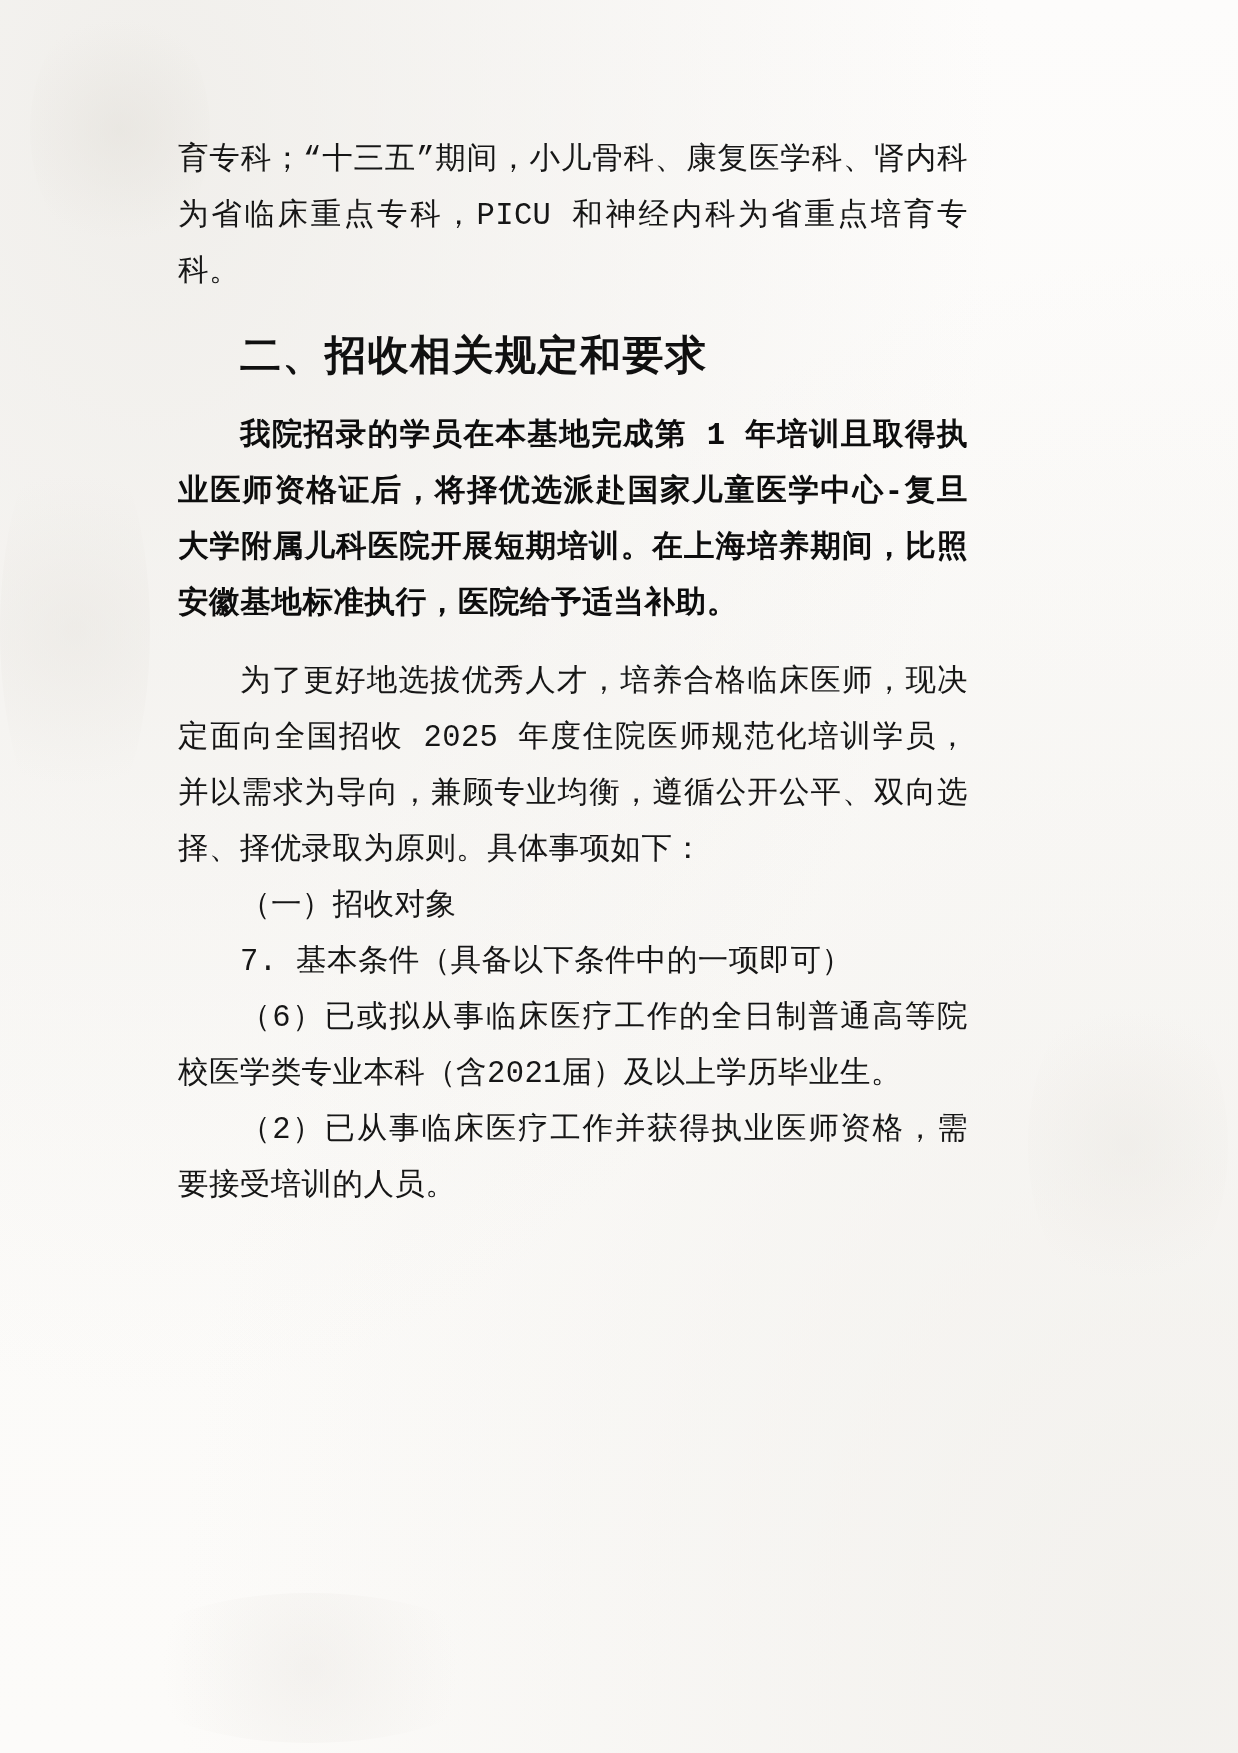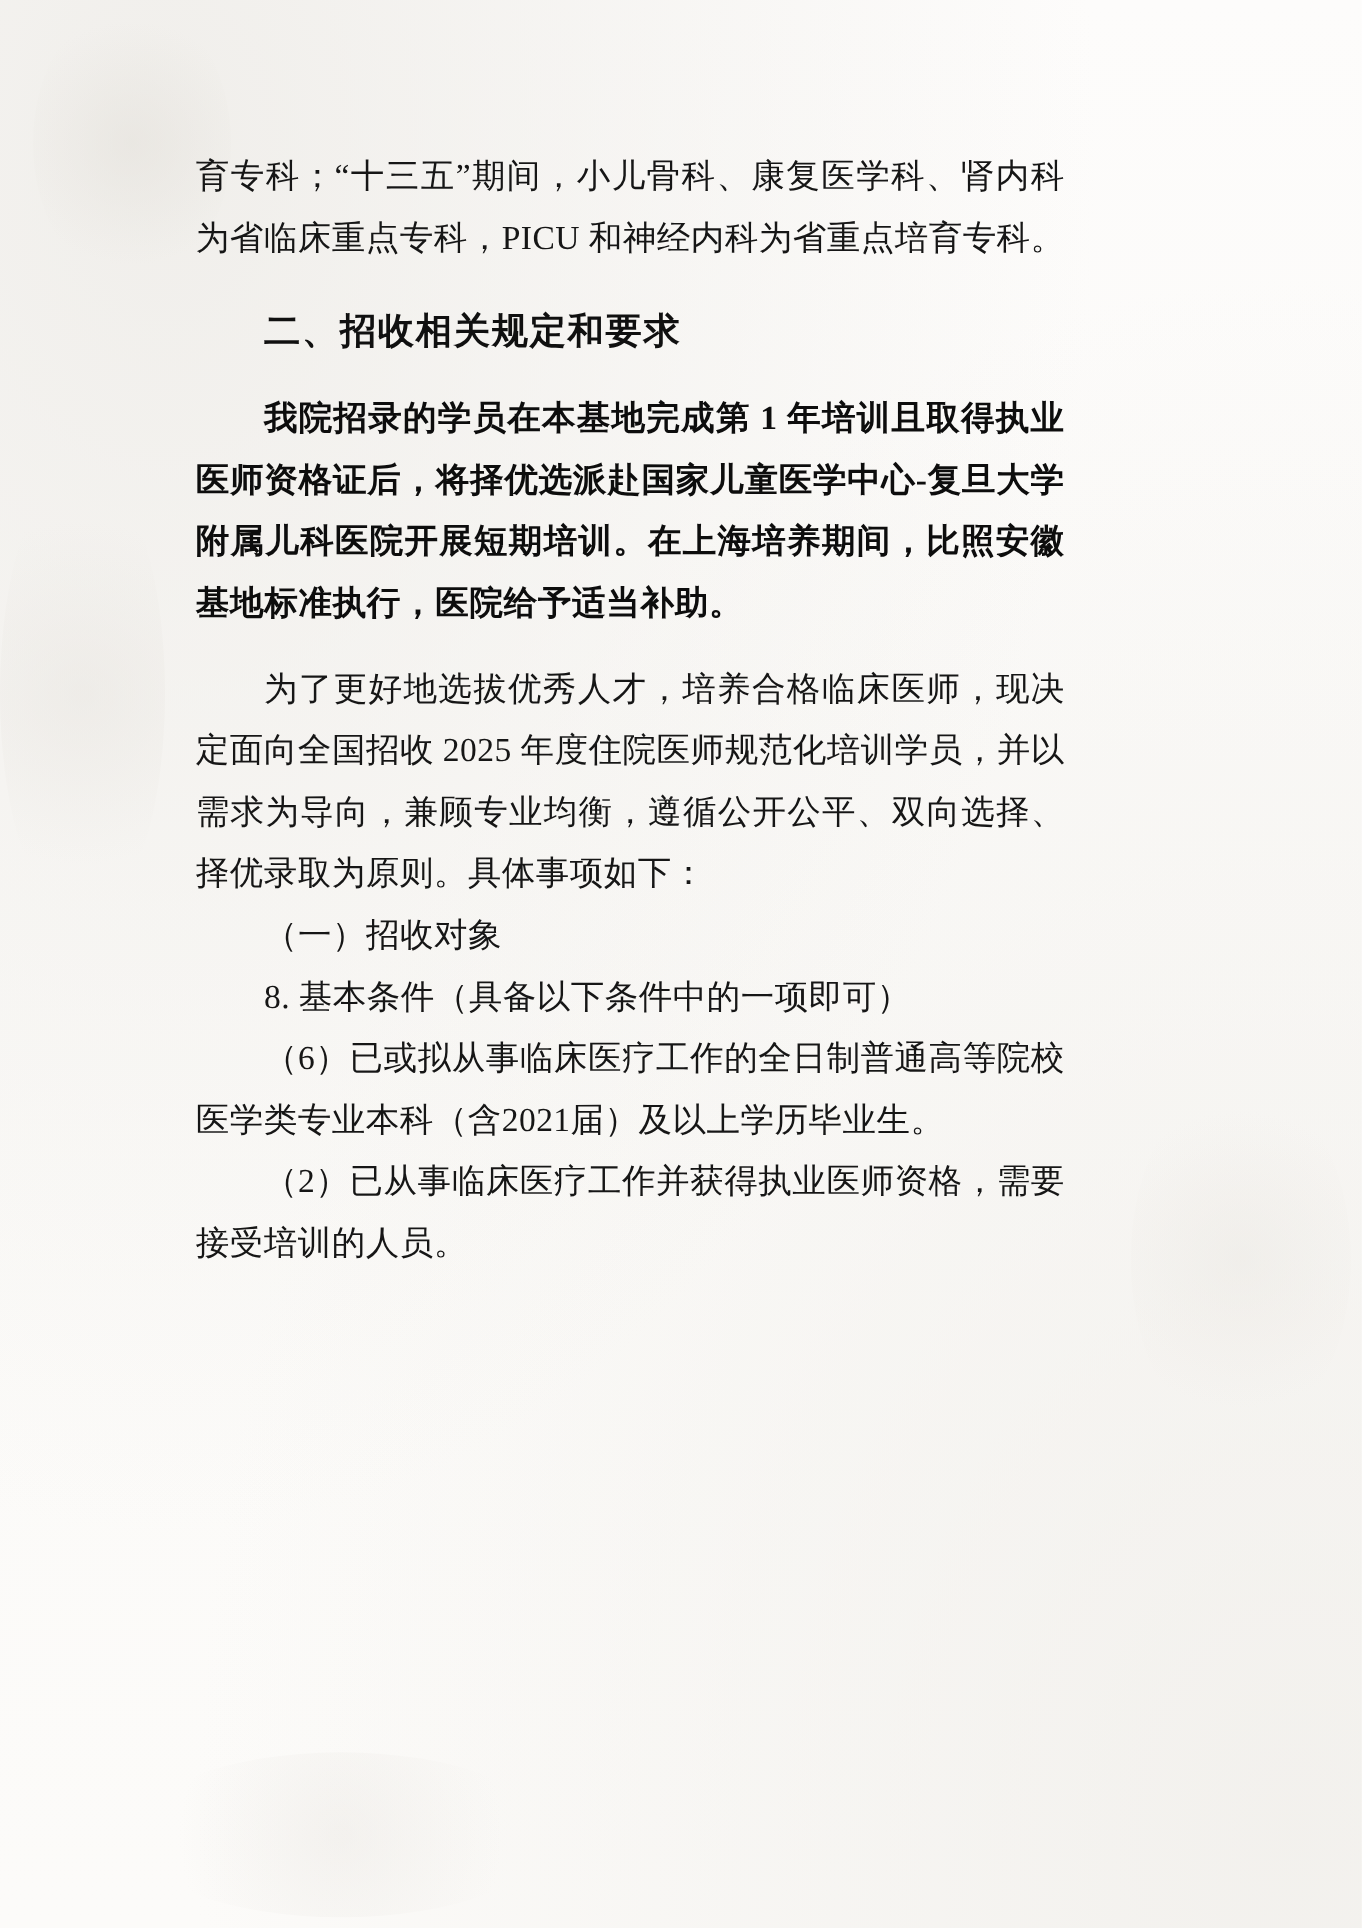--- a/index.html
+++ b/index.html
@@ -14,20 +14,21 @@
     overflow: hidden;
   }
   .page {
     position: relative;
     width: 1238px;
     height: 1753px;
     background:
       radial-gradient(ellipse at 12% 8%, rgba(238,236,232,0.85) 0%, rgba(255,255,255,0) 55%),
       radial-gradient(ellipse at 95% 95%, rgba(240,238,234,0.8) 0%, rgba(255,255,255,0) 60%),
       linear-gradient(180deg, #fdfcfb 0%, #fbfaf8 40%, #fcfbf9 100%);
+    font-family: Liberation Mono, monospace;
   }
   
   .blotch {
     position: absolute;
     border-radius: 50%;
     pointer-events: none;
   }
   .b1 { left: 30px;  top: 0px;    width: 180px; height: 260px; background: radial-gradient(circle, rgba(228,225,219,0.55) 0%, rgba(255,255,255,0) 70%); }
   .b2 { left: 0px;   top: 420px;  width: 150px; height: 420px; background: radial-gradient(circle, rgba(232,229,224,0.5) 0%, rgba(255,255,255,0) 70%); }
   .b3 { right: 10px; top: 980px;  width: 200px; height: 330px; background: radial-gradient(circle, rgba(234,231,226,0.45) 0%, rgba(255,255,255,0) 70%); }
@@ -46,21 +47,21 @@
     color: #161616;
     letter-spacing: 0.4px;
     text-align: justify;
     text-justify: inter-ideograph;
   }
   .para {
     margin: 0;
   }
   .indent2 { text-indent: 62px; }
   .heading {
-    font-size: 33px;
+    font-size: 41px;
     line-height: 56px;
     font-weight: bold;
     letter-spacing: 1.5px;
     color: #101010;
     text-indent: 62px;
     margin: 0;
   }
   .bold-para {
     font-weight: bold;
     letter-spacing: 0.6px;
@@ -91,20 +92,20 @@
     <div class="gap-sm"></div>
 
     <p class="para indent2 bold-para">我院招录的学员在本基地完成第 1 年培训且取得执业医师资格证后，将择优选派赴国家儿童医学中心-复旦大学附属儿科医院开展短期培训。在上海培养期间，比照安徽基地标准执行，医院给予适当补助。</p>
 
     <div class="gap-sm"></div>
 
     <p class="para indent2">为了更好地选拔优秀人才，培养合格临床医师，现决定面向全国招收 2025 年度住院医师规范化培训学员，并以需求为导向，兼顾专业均衡，遵循公开公平、双向选择、择优录取为原则。具体事项如下：</p>
 
     <p class="para indent2">（一）招收对象</p>
 
-    <p class="para indent2">8. 基本条件（具备以下条件中的一项即可）</p>
+    <p class="para indent2">7. 基本条件（具备以下条件中的一项即可）</p>
 
     <p class="para indent2">（6）已或拟从事临床医疗工作的全日制普通高等院校医学类专业本科（含2021届）及以上学历毕业生。</p>
 
     <p class="para indent2">（2）已从事临床医疗工作并获得执业医师资格，需要接受培训的人员。</p>
 
   </div>
 </div>
 
 </body></html>

